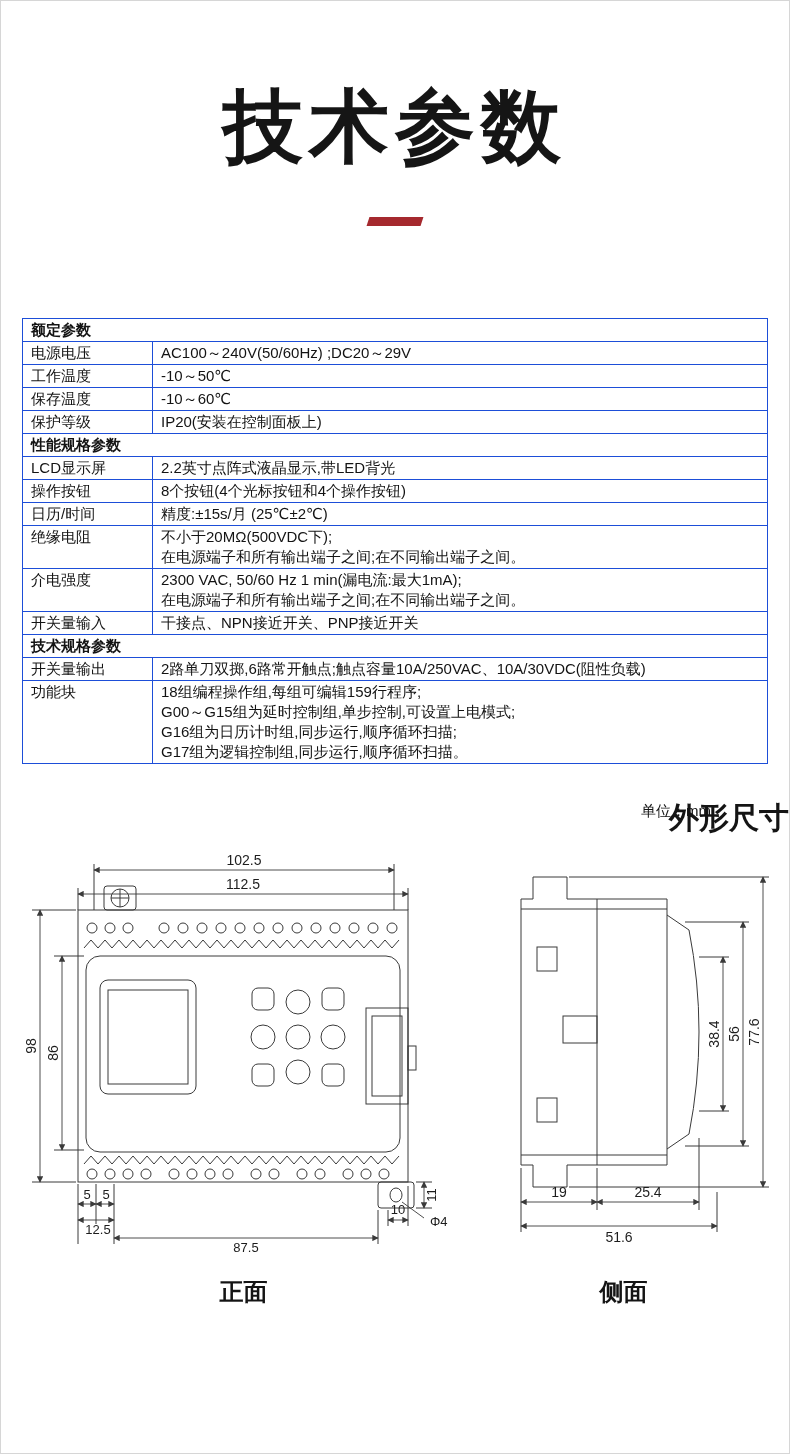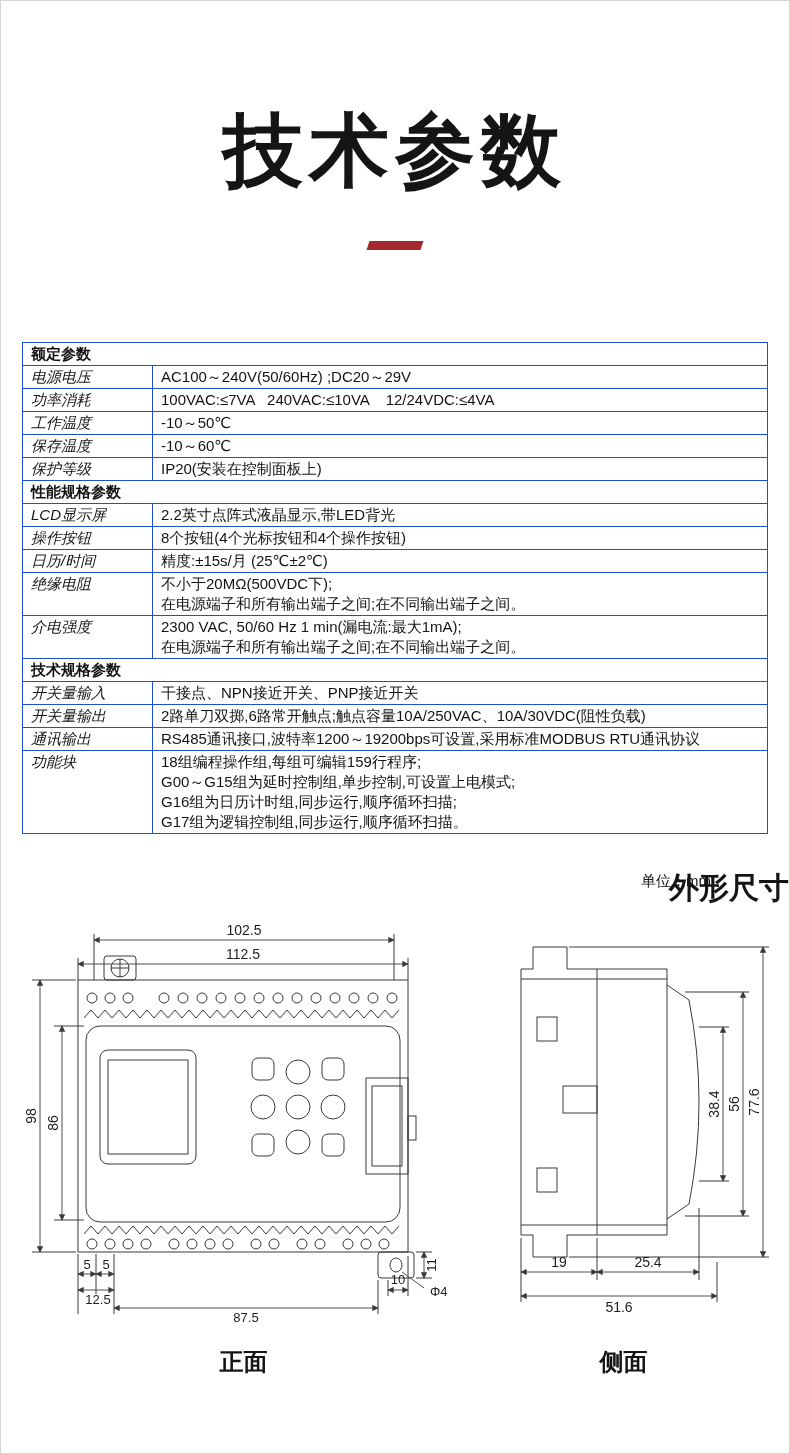--- a/index.html
+++ b/index.html
@@ -9,21 +9,21 @@
     width: 790px;
     height: 1454px;
     margin: 0 auto;
     background: #fff;
     border: 1px solid #d6d6d6;
     overflow: hidden;
     font-family: "Liberation Sans", "DejaVu Sans", sans-serif;
     color: #111;
   }
   .title {
-    margin: 104px 0 0;
+    margin: 80px 0 0;
     text-align: center;
     font-size: 80px;
     line-height: 1.15;
     font-weight: 900;
     letter-spacing: 6px;
     color: #151515;
   }
   .accent-mark {
     width: 54px;
     height: 9px;
@@ -39,21 +39,21 @@
   }
   table.spec-table td {
     border: 1px solid #1d4ed8;
     font-size: 15px;
     line-height: 20px;
     padding: 1px 8px;
     vertical-align: top;
     color: #131313;
   }
   td.section-cell { font-weight: bold; }
-  td.label-cell { padding-left: 7px; font-style: italic; }
+  td.label-cell { padding-left: 7px; }
   td.value-cell { padding-left: 10px; }
   .value-line { white-space: pre-wrap; }
   .dims-header { position: relative; margin-top: 34px; height: 40px; }
   .dims-title {
     margin: 0;
     text-align: right;
     font-size: 30px;
     font-weight: bold;
     color: #141414;
   }
@@ -109,26 +109,20 @@
           <tr>
             <td colspan="2" class="section-cell">额定参数</td>
           </tr>
           <tr>
             <td class="label-cell">电源电压</td>
             <td class="value-cell">
               <div class="value-line">AC100～240V(50/60Hz) ;DC20～29V</div>
             </td>
           </tr>
           <tr>
-            <td class="label-cell">功率消耗</td>
-            <td class="value-cell">
-              <div class="value-line">100VAC:≤7VA   240VAC:≤10VA    12/24VDC:≤4VA</div>
-            </td>
-          </tr>
-          <tr>
             <td class="label-cell">工作温度</td>
             <td class="value-cell">
               <div class="value-line">-10～50℃</div>
             </td>
           </tr>
           <tr>
             <td class="label-cell">保存温度</td>
             <td class="value-cell">
               <div class="value-line">-10～60℃</div>
             </td>
@@ -168,38 +162,32 @@
             </td>
           </tr>
           <tr>
             <td class="label-cell">介电强度</td>
             <td class="value-cell">
               <div class="value-line">2300 VAC, 50/60 Hz 1 min(漏电流:最大1mA);</div>
               <div class="value-line">在电源端子和所有输出端子之间;在不同输出端子之间。</div>
             </td>
           </tr>
           <tr>
+            <td class="label-cell">开关量输入</td>
+            <td class="value-cell">
+              <div class="value-line">干接点、NPN接近开关、PNP接近开关</div>
+            </td>
+          </tr>
+          <tr>
             <td colspan="2" class="section-cell">技术规格参数</td>
           </tr>
           <tr>
-            <td class="label-cell">开关量输入</td>
-            <td class="value-cell">
-              <div class="value-line">干接点、NPN接近开关、PNP接近开关</div>
-            </td>
-          </tr>
-          <tr>
             <td class="label-cell">开关量输出</td>
             <td class="value-cell">
               <div class="value-line">2路单刀双掷,6路常开触点;触点容量10A/250VAC、10A/30VDC(阻性负载)</div>
-            </td>
-          </tr>
-          <tr>
-            <td class="label-cell">通讯输出</td>
-            <td class="value-cell">
-              <div class="value-line">RS485通讯接口,波特率1200～19200bps可设置,采用标准MODBUS RTU通讯协议</div>
             </td>
           </tr>
           <tr>
             <td class="label-cell">功能块</td>
             <td class="value-cell">
               <div class="value-line">18组编程操作组,每组可编辑159行程序;</div>
               <div class="value-line">G00～G15组为延时控制组,单步控制,可设置上电模式;</div>
               <div class="value-line">G16组为日历计时组,同步运行,顺序循环扫描;</div>
               <div class="value-line">G17组为逻辑控制组,同步运行,顺序循环扫描。</div>
             </td>

